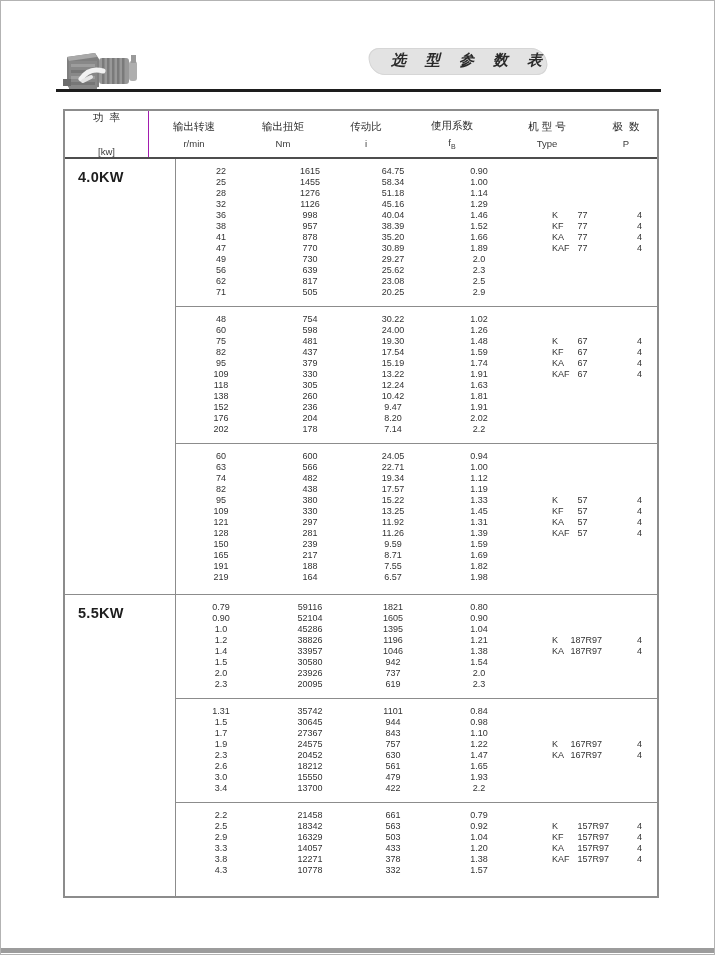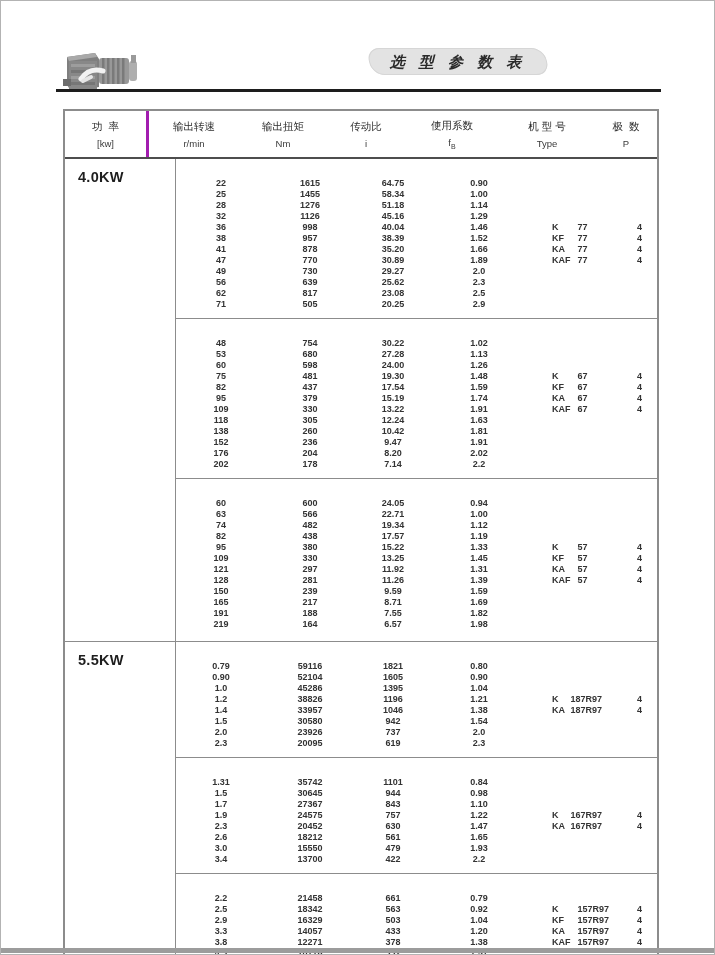--- a/index.html
+++ b/index.html
@@ -11,52 +11,52 @@
 
   
   .logo { position:absolute; left:58px; top:40px; width:88px; height:58px; }
   .banner { position:absolute; left:368px; top:47px; width:178px; height:27px; }
   .banner-bg {
     position:absolute; left:0; top:0; right:0; bottom:0;
     background:#e3e3e3; border-radius:13px; transform:skewX(12deg);
     box-shadow: inset 0 0 0 1px #d6d6d6;
   }
   .banner-text {
-    position:relative; display:block; width:100%; text-align:center;
+    position:relative; display:block; width:100%; text-align:right;
     line-height:27px; font-style:italic; font-weight:bold; font-size:15px;
-    letter-spacing:5px; color:#2a2a2a; white-space:nowrap;
+    letter-spacing:5px; color:#2a2a2a; white-space:nowrap;font-family:Liberation Mono, monospace;
   }
   .header-rule { position:absolute; left:55px; top:88px; width:605px; height:3px; background:#1d1d1d; }
 
   
   .sel-table {
     position:absolute; left:62px; top:108px; width:596px;
     border:2px solid #8c8c8c; box-sizing:border-box; background:#fff;
   }
   .thead {
     display:grid; grid-template-columns:84px 90px 88px 78px 94px 96px 1fr;
     height:46px; border-bottom:2px solid #4d4d4d;
   }
   .th {
     display:flex; flex-direction:column; justify-content:center; align-items:center;
     gap:4px; text-align:center;
   }
   .th-l1 { font-size:10.5px; color:#2e2e2e; white-space:pre; }
   .th-l2 { font-size:9.5px; color:#3a3a3a; white-space:pre; }
   .th-l2 sub { font-size:7px; }
-  .power-th { border-right:3px solid #a21caf; }
+  .power-th { border-right:1px solid #a21caf;justify-content:space-between; }
 
   .section { display:grid; grid-template-columns:84px 1fr;gap:26px; }
   .section + .section { border-top:1px solid #8c8c8c; }
   .power-cell {
     padding:10px 0 0 13px; font-size:14.5px; font-weight:bold; color:#1e1e1e;
     letter-spacing:0.3px;
   }
   .groups { border-left:1px solid #8c8c8c; }
-  .group { padding:18px 0 9px 0;font-weight:bold; }
+  .group { padding:6px 0 9px 0; }
   .group + .group { border-top:1px solid #8c8c8c; }
   .section:last-child .group:last-child { padding-bottom:21px; }
   .section:first-child .group:last-child { padding-bottom:12px; }
 
   .row {
     display:grid; grid-template-columns:90px 88px 78px 94px 96px 1fr;
     height:11px; align-items:center; font-size:9px; color:#333;
   }
   .cell { text-align:center; white-space:nowrap; }
   .type-cell { text-align:left; padding-left:26px; display:flex; align-items:center; }
@@ -253,28 +253,20 @@
             <div class="group">
               <div class="row">
                 <div class="cell c0">48</div>
                 <div class="cell c1">754</div>
                 <div class="cell c2">30.22</div>
                 <div class="cell c3">1.02</div>
                 <div class="cell type-cell"></div>
                 <div class="cell p-cell"></div>
               </div>
               <div class="row">
-                <div class="cell c0">53</div>
-                <div class="cell c1">680</div>
-                <div class="cell c2">27.28</div>
-                <div class="cell c3">1.13</div>
-                <div class="cell type-cell"></div>
-                <div class="cell p-cell"></div>
-              </div>
-              <div class="row">
                 <div class="cell c0">60</div>
                 <div class="cell c1">598</div>
                 <div class="cell c2">24.00</div>
                 <div class="cell c3">1.26</div>
                 <div class="cell type-cell"></div>
                 <div class="cell p-cell"></div>
               </div>
               <div class="row">
                 <div class="cell c0">75</div>
                 <div class="cell c1">481</div>

